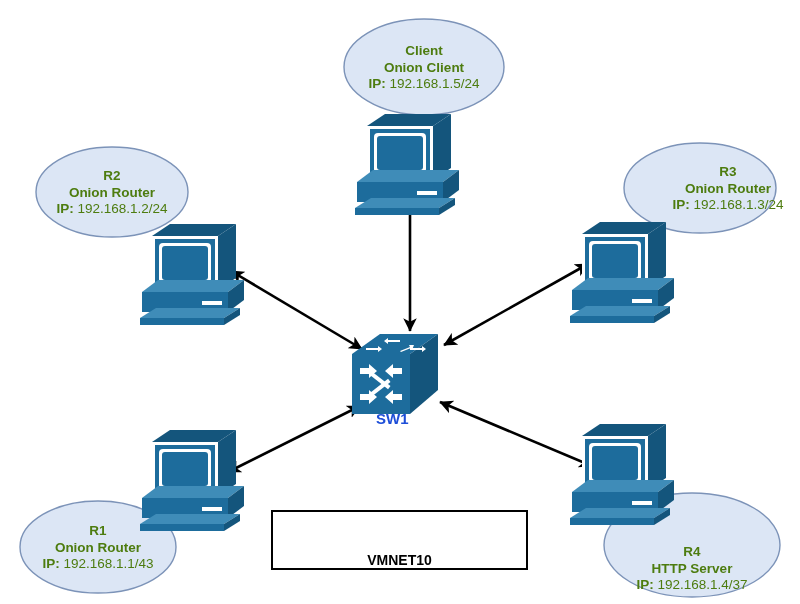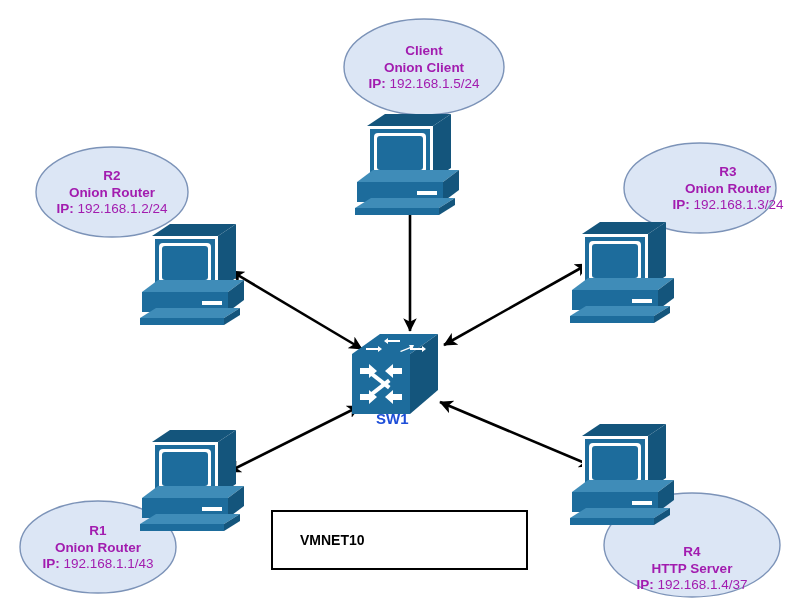--- a/index.html
+++ b/index.html
@@ -21,42 +21,41 @@
     width: 800px;
     height: 604px;
   }
   .node-label {
     position: absolute;
     display: flex;
     flex-direction: column;
     align-items: center;
     justify-content: center;
     text-align: center;
-    color: #a21caf;
+    color: #4d7c0f;
     font-weight: bold;
     pointer-events: none;
   }
   .node-label .line {
     line-height: 1.22;
     white-space: nowrap;
   }
   .ip-line .ipval {
     font-weight: normal;
     text-align: right;
   }
   .subnet-box-text {
     position: absolute;
     display: flex;
-    flex-direction: column;
-    align-items: flex-start;
+    flex-direction: row;
+    align-items: flex-end;
     justify-content: center;
     text-align: center;
     font-weight: bold;
     color: #000;
-    padding-left: 28px;
   }
   .subnet-box-text .line { line-height: 1.3; white-space: nowrap; }
   .subnet-box-text .subval { font-weight: normal; }
   .sw-label {
     position: absolute;
     font-weight: bold;
     color: #1d4ed8;
     white-space: nowrap;
   }
 </style>

